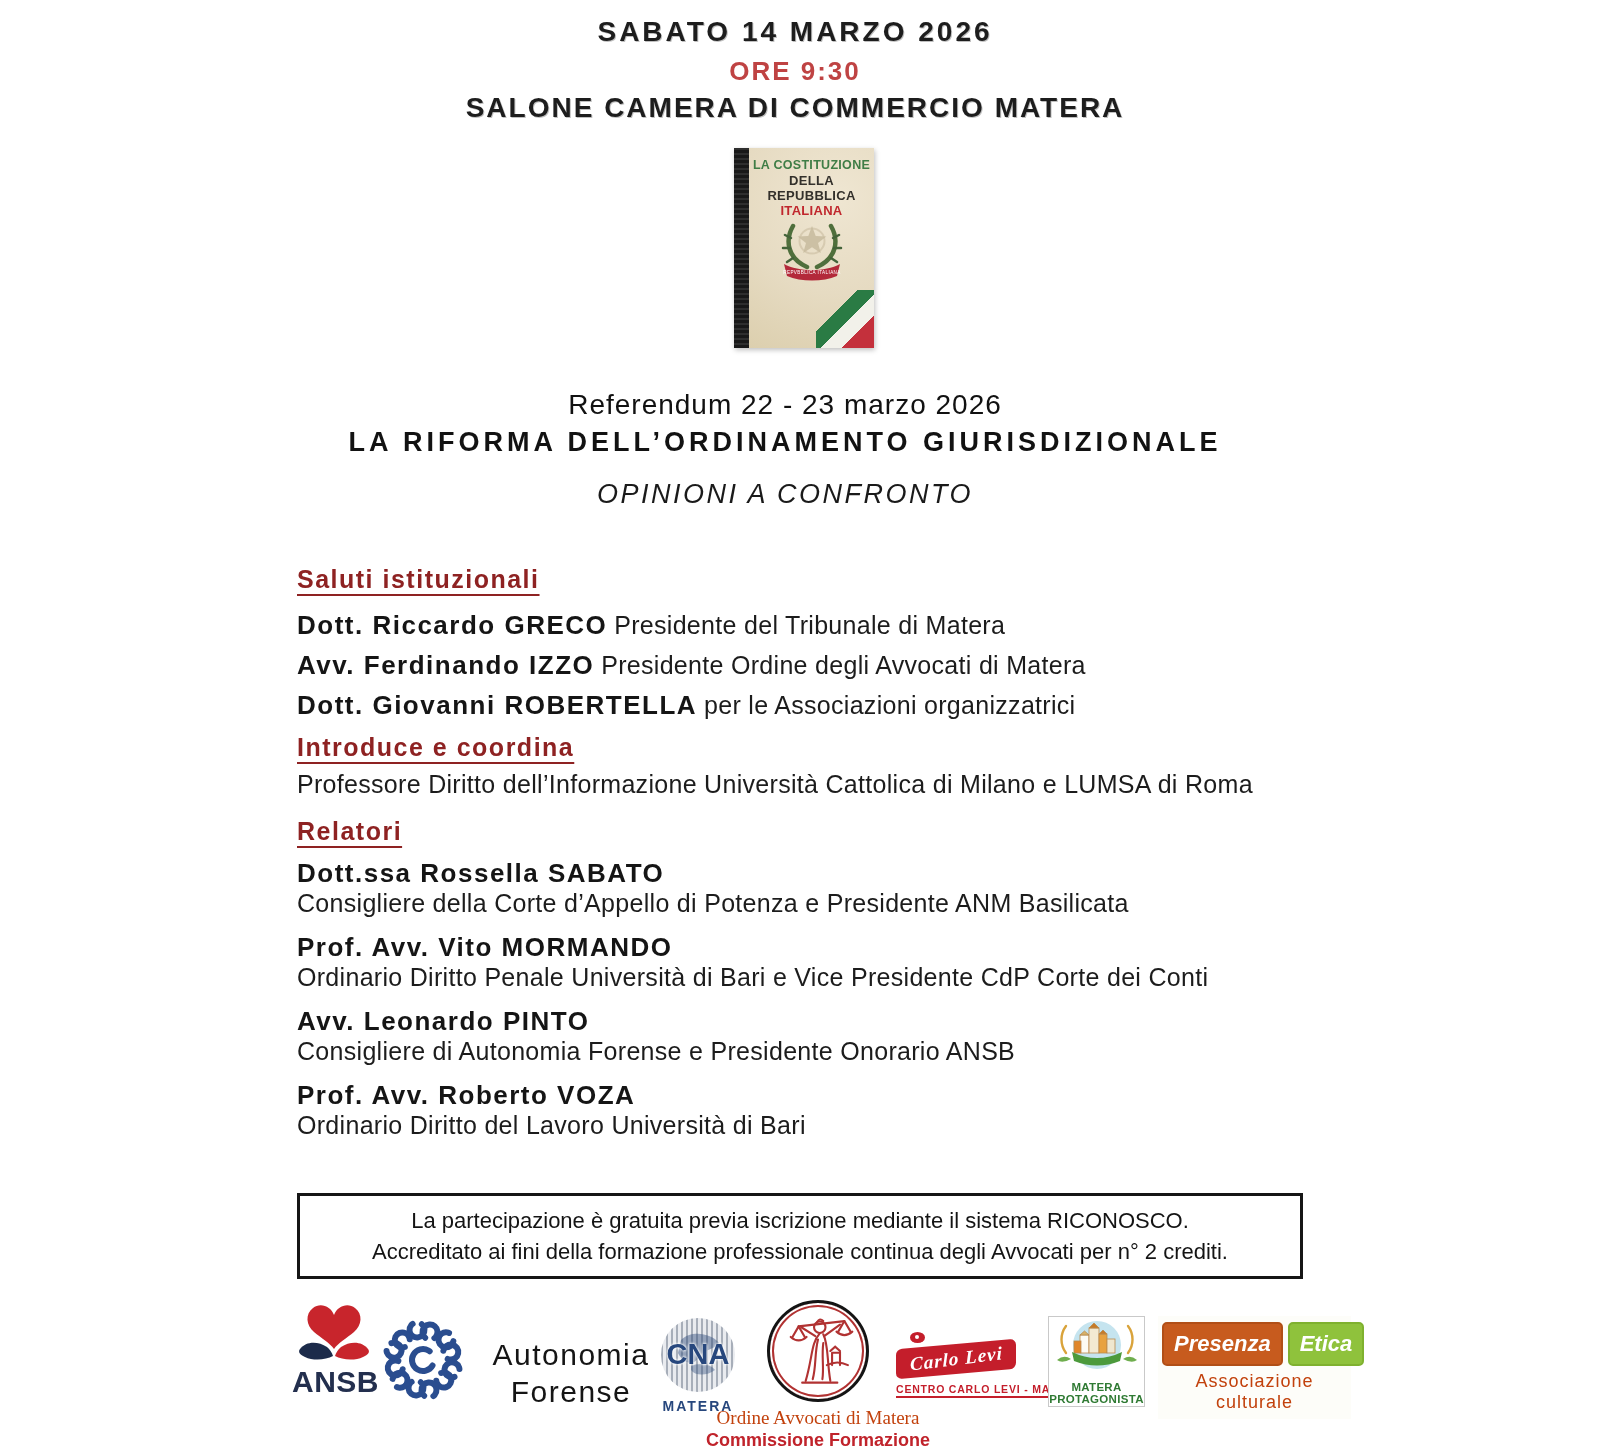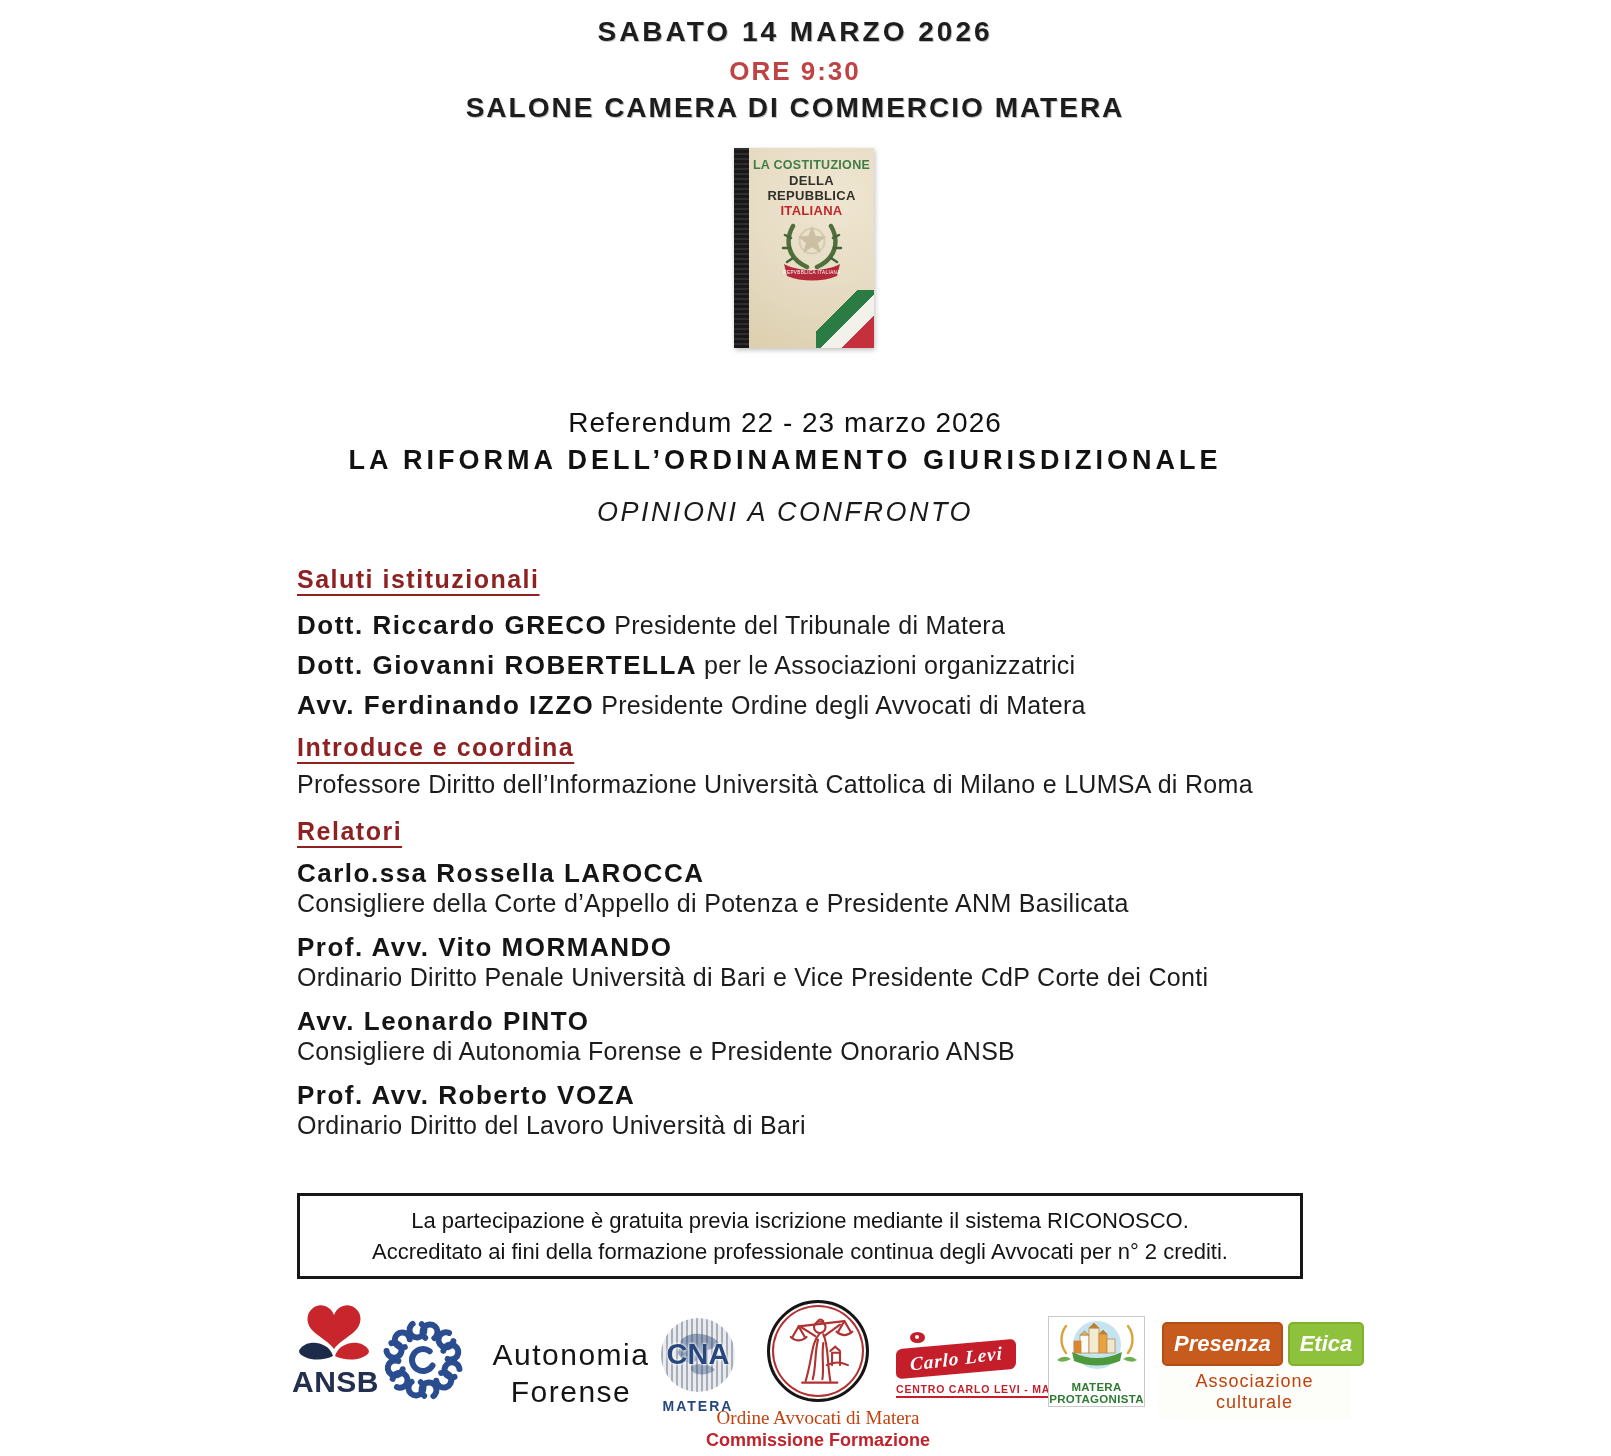--- a/index.html
+++ b/index.html
@@ -24,21 +24,21 @@
   .book-title{position:relative;text-align:center;padding-top:10px;font-weight:bold;line-height:15px;
         letter-spacing:.3px;}
   .bt1{font-size:12.5px;color:#3f7d46;}
   .bt2{font-size:13px;color:#33302b;}
   .bt3{font-size:13px;color:#c0272d;}
   .book-emblem{position:absolute;left:50%;top:60px;transform:translateX(-50%);}
   .book-tricolor{position:absolute;right:0;bottom:0;width:58px;height:58px;
         background:linear-gradient(to bottom right,rgba(0,0,0,0) 0 36%,#2a7b44 36% 54%,#f2f1ea 54% 72%,#c4303c 72% 100%);}
 
   
-  .title-block{position:absolute;top:406px;left:0;width:1570px;text-align:center;}
+  .title-block{position:absolute;top:388px;left:0;width:1570px;text-align:center;}
   .kicker{font-size:28px;letter-spacing:1px;color:#111;line-height:34px;}
   .main-title{font-size:27px;font-weight:bold;letter-spacing:4px;color:#121212;line-height:40px;}
   .subtitle{font-size:27px;font-style:italic;letter-spacing:2.5px;color:#1a1a1a;line-height:36px;margin-top:14px;}
 
   
   .sections{position:absolute;left:297px;top:563px;width:1160px;}
   .sec-heading{color:#8e2222;font-size:25px;font-weight:bold;letter-spacing:1.5px;line-height:32px;
         text-decoration:underline;text-underline-offset:6px;text-decoration-thickness:2px;}
   .saluti .sec-heading{margin-bottom:10px;}
   .saluti-row{font-size:25px;line-height:40px;white-space:nowrap;}
@@ -146,38 +146,38 @@
 
   <div class="sections">
 
     <div class="saluti">
       <div class="sec-heading">Saluti istituzionali</div>
       <div class="saluti-row">
         <span class="p-name">Dott. Riccardo GRECO</span>
         <span class="p-role">Presidente del Tribunale di Matera</span>
       </div>
       <div class="saluti-row">
+        <span class="p-name">Avv. Ferdinando IZZO</span>
+        <span class="p-role">Presidente Ordine degli Avvocati di Matera</span>
+      </div>
+      <div class="saluti-row">
         <span class="p-name">Dott. Giovanni ROBERTELLA</span>
         <span class="p-role">per le Associazioni organizzatrici</span>
-      </div>
-      <div class="saluti-row">
-        <span class="p-name">Avv. Ferdinando IZZO</span>
-        <span class="p-role">Presidente Ordine degli Avvocati di Matera</span>
       </div>
     </div>
 
     <div class="introduce">
       <div class="sec-heading">Introduce e coordina</div>
       <div class="role-line p-role">Professore Diritto dell’Informazione Università Cattolica di Milano e LUMSA di Roma</div>
     </div>
 
     <div class="relatori">
       <div class="sec-heading">Relatori</div>
       <div class="relator">
-        <div class="name-line p-name">Carlo.ssa Rossella LAROCCA</div>
+        <div class="name-line p-name">Dott.ssa Rossella SABATO</div>
         <div class="role-line p-role">Consigliere della Corte d’Appello di Potenza e Presidente ANM Basilicata</div>
       </div>
       <div class="relator">
         <div class="name-line p-name">Prof. Avv. Vito MORMANDO</div>
         <div class="role-line p-role">Ordinario Diritto Penale Università di Bari e Vice Presidente CdP Corte dei Conti</div>
       </div>
       <div class="relator">
         <div class="name-line p-name">Avv. Leonardo PINTO</div>
         <div class="role-line p-role">Consigliere di Autonomia Forense e Presidente Onorario ANSB</div>
       </div>

